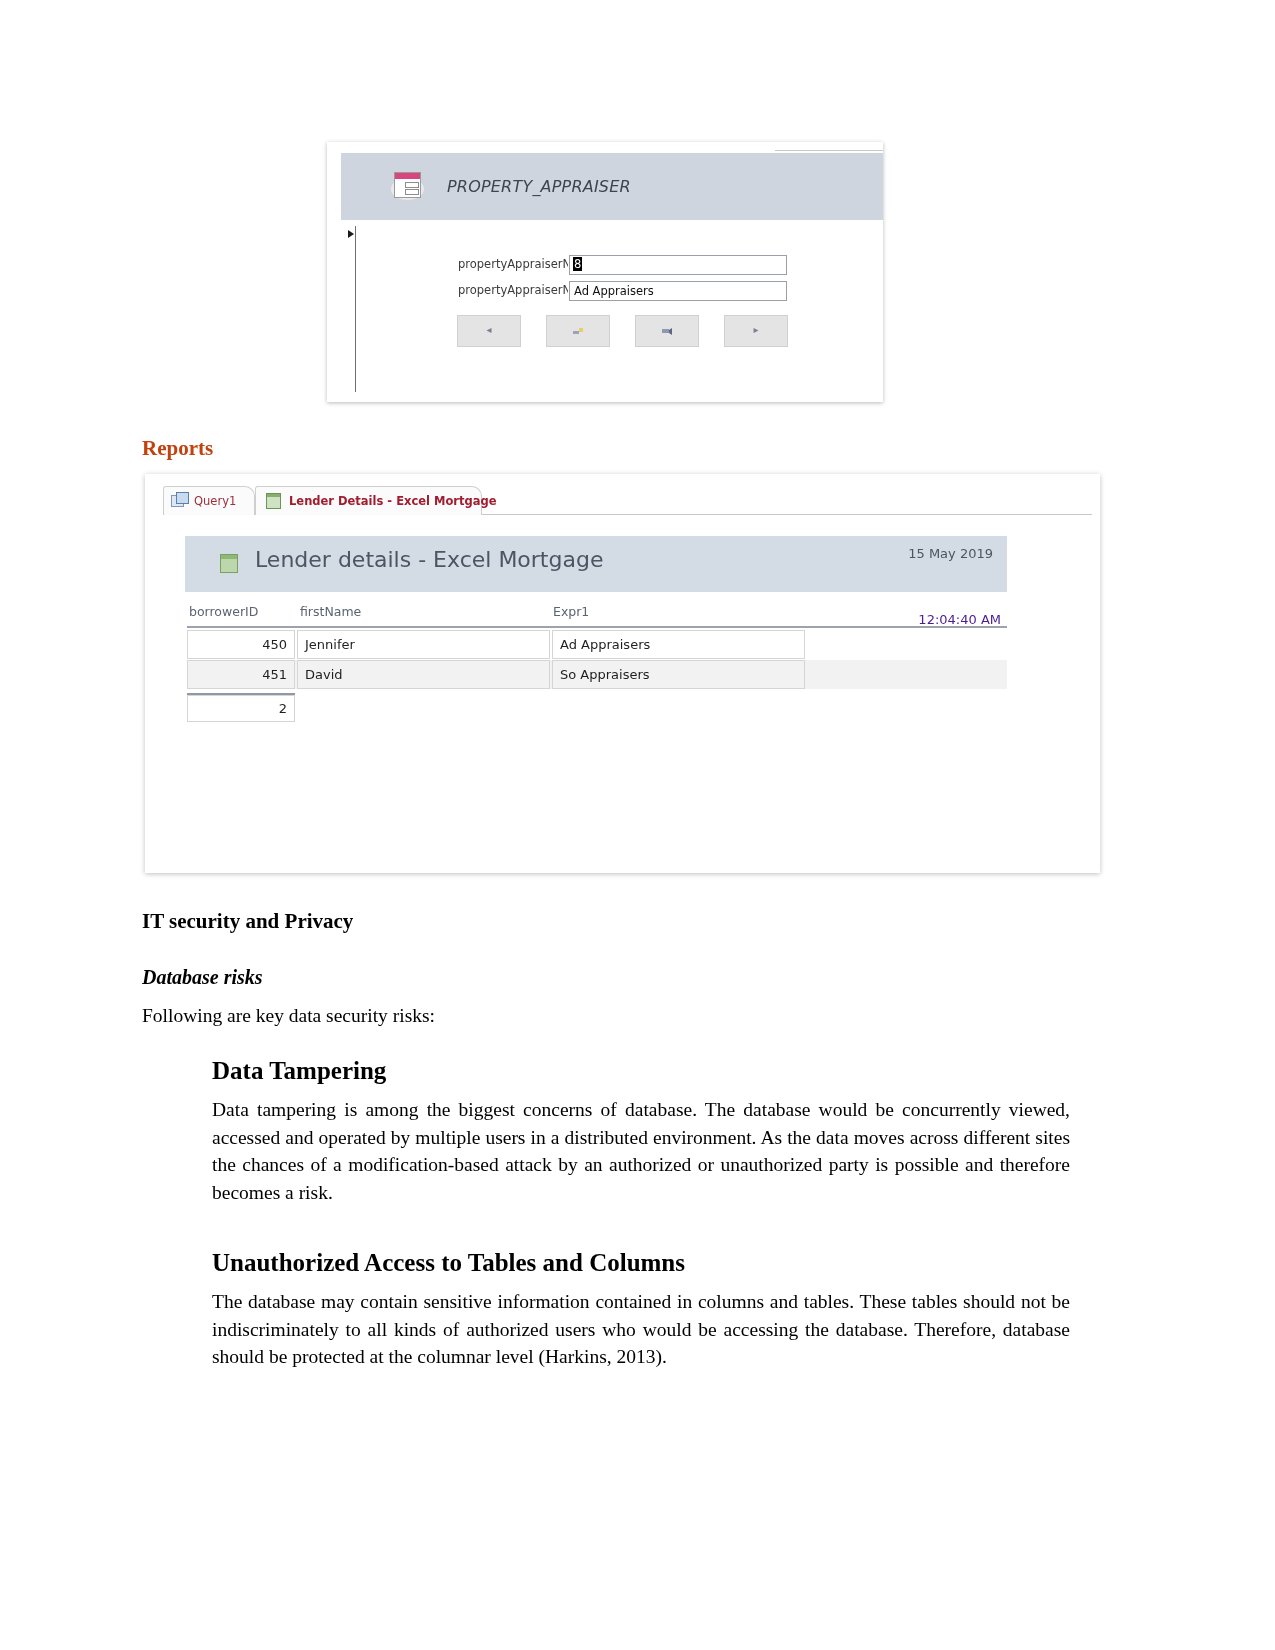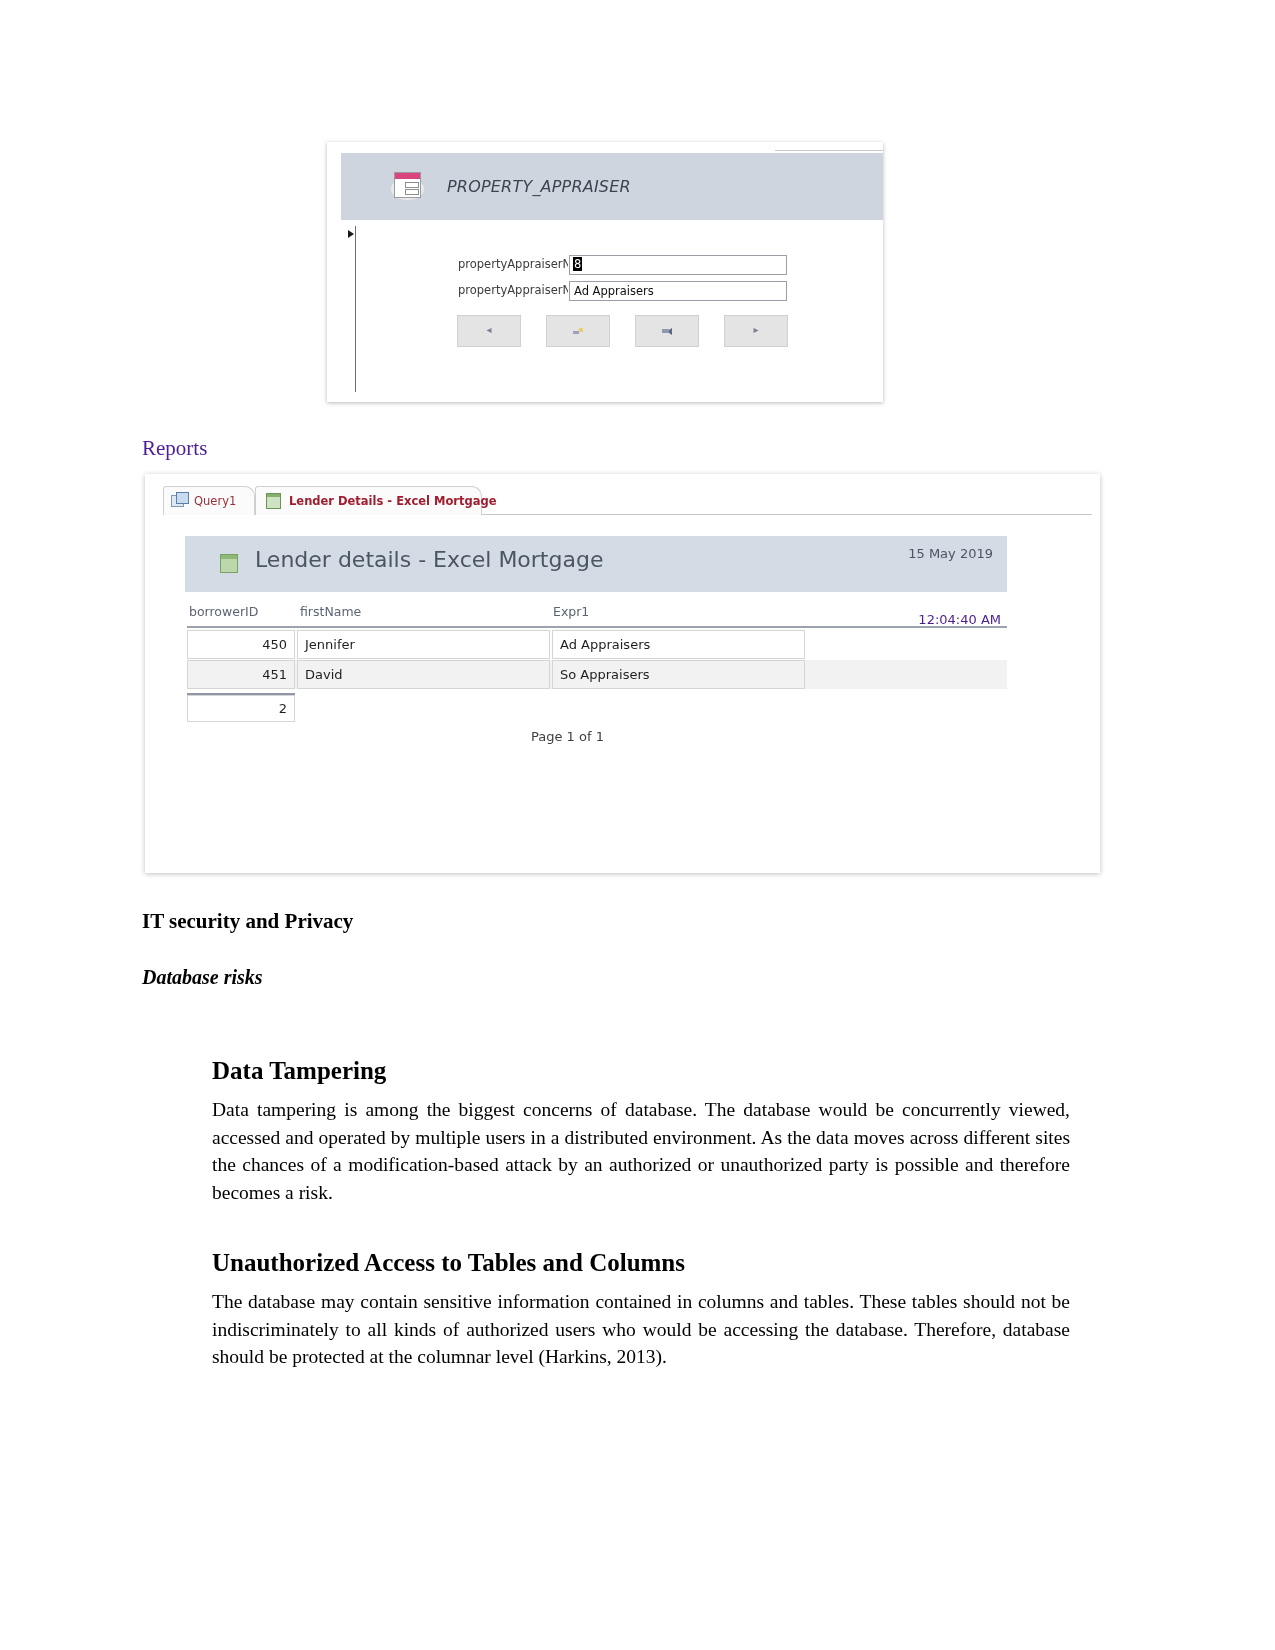--- a/index.html
+++ b/index.html
@@ -188,23 +188,23 @@
     width: 12px;
     height: 9px;
   }
 
   
   .h-reports {
     position: absolute;
     left: 142px;
     top: 436px;
     font-family: "Liberation Serif", serif;
-    font-weight: normal;
+    font-weight: bold;
     font-size: 21px;
-    color: #4c1d95;
+    color: #c2410c;
   }
 
   
   .report-shot {
     position: absolute;
     left: 145px;
     top: 474px;
     width: 955px;
     height: 399px;
     background: #ffffff;
@@ -557,25 +557,25 @@
       <div class="cell" style="left:365px; width:253px;">
         <div class="cell-txt txt">So Appraisers</div>
       </div>
     </div>
 
     <div class="total-rule"></div>
     <div class="total-cell">
       <div class="cell-txt num" style="top:5px;">2</div>
     </div>
 
-    <div class="page-footer">Page 1 of 1</div>
   </div>
 
   <div class="doc-h2" style="top:909px;">IT security and Privacy</div>
   <div class="doc-h3" style="top:966px;">Database risks</div>
+  <div class="doc-p" style="left:142px; top:1002px; width:930px;">Following are key data security risks:</div>
 
   <div class="doc-h4" style="top:1057px;">Data Tampering</div>
   <div class="doc-p" style="left:212px; top:1096px; width:858px;">Data tampering is among the biggest concerns of database. The database would be concurrently viewed, accessed and operated by multiple users in a distributed environment. As the data moves across different sites the chances of a modification-based attack by an authorized or unauthorized party is possible and therefore becomes a risk.</div>
 
   <div class="doc-h4" style="top:1249px;">Unauthorized Access to Tables and Columns</div>
   <div class="doc-p" style="left:212px; top:1288px; width:858px;">The database may contain sensitive information contained in columns and tables. These tables should not be indiscriminately to all kinds of authorized users who would be accessing the database. Therefore, database should be protected at the columnar level (Harkins, 2013).</div>
 
 </div>
 
 </body></html>

